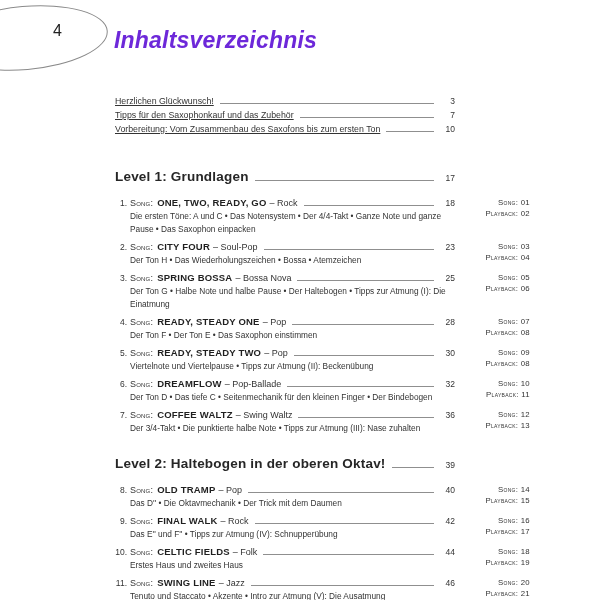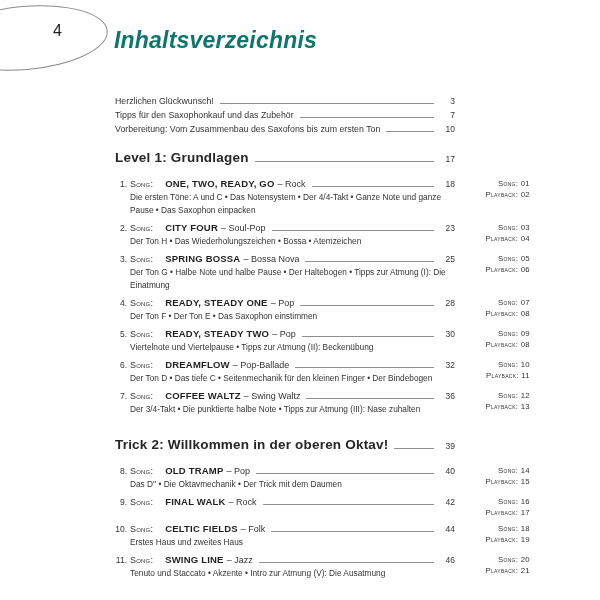--- a/index.html
+++ b/index.html
@@ -20,44 +20,44 @@
     transform:rotate(-5deg);
     background:#fff;
   }
   .corner-num {
     position:absolute; left:53px; top:22px;
     font-size:16px; color:#222;
   }
   .page-title {
     position:absolute; left:114px; top:27px;
     font-size:23px; font-style:italic; font-weight:600;
-    color:#0f766e; letter-spacing:0.2px;
+    color:#6d28d9; letter-spacing:0.2px;
   }
   
   .content { position:absolute; left:115px; top:94px; width:415px; }
 
   .trow { display:flex; align-items:baseline; width:340px; line-height:14px; }
-  .ilabel { font-size:8.8px; color:#333; white-space:nowrap; }
+  .ilabel { font-size:8.8px; color:#333; white-space:nowrap;text-decoration:underline; }
   .leader { flex:1; border-bottom:1px solid #8f8f8f; margin:0 5px 2px 6px; min-width:12px; }
   .pageno { min-width:16px; text-align:right; font-size:8.5px; color:#333; flex:none; }
 
   .level-heading-row {
     display:flex; align-items:baseline; width:340px;
-    margin-top:13px; margin-bottom:9px;
+    margin-top:32px; margin-bottom:9px;
     line-height:18px;
   }
   .level-heading-row.second { margin-top:20px; }
   .hlabel { font-size:13.5px; font-weight:bold; color:#262626; letter-spacing:0.2px; white-space:nowrap; }
   .hleader { margin-bottom:3px; }
 
   .song { display:flex; width:415px; margin-bottom:4px; }
   .song-main { width:340px; flex:none; }
   .titleline { display:flex; align-items:baseline; line-height:14px; }
   .num { width:12px; text-align:right; flex:none; font-size:8.5px; margin-right:3px; color:#333; }
-  .prefix { font-variant:small-caps; font-size:9px; letter-spacing:0.2px; margin-right:12px; white-space:nowrap; color:#333; }
+  .prefix { font-variant:small-caps; font-size:9px; letter-spacing:0.2px; margin-right:4px; white-space:nowrap; color:#333; }
   .stitle { font-weight:bold; font-size:9.5px; letter-spacing:0.2px; white-space:nowrap; color:#1f1f1f; }
   .genre { font-size:9px; margin-left:3px; white-space:nowrap; color:#333;text-align:center; }
   .topics { font-size:8.3px; line-height:13px; padding-left:15px; color:#333; }
   .refs {
     flex:1; text-align:right;
     font-variant:small-caps; font-size:7.8px; letter-spacing:0.3px;
     line-height:11px; padding-top:1px; color:#333;
   }
 </style>
 </head>
@@ -204,21 +204,21 @@
             <span class="pageno">36</span>
           </div>
           <div class="topics">Der 3/4-Takt • Die punktierte halbe Note • Tipps zur Atmung (III): Nase zuhalten</div>
         </div>
         <div class="refs">
           <div class="ref">Song: 12</div>
           <div class="ref">Playback: 13</div>
         </div>
       </div>
       <div class="level-heading-row second">
-        <span class="hlabel">Trick 2:  Willkommen in der oberen Oktav!</span>
+        <span class="hlabel">Level 2:  Haltebogen in der oberen Oktav!</span>
         <span class="leader hleader"></span>
         <span class="pageno">39</span>
       </div>
       <div class="song">
         <div class="song-main">
           <div class="titleline">
             <span class="num">8.</span>
             <span class="prefix">Song:</span>
             <span class="stitle">OLD TRAMP</span>
             <span class="genre">– Pop</span>
@@ -235,20 +235,21 @@
       <div class="song">
         <div class="song-main">
           <div class="titleline">
             <span class="num">9.</span>
             <span class="prefix">Song:</span>
             <span class="stitle">FINAL WALK</span>
             <span class="genre">– Rock</span>
             <span class="leader"></span>
             <span class="pageno">42</span>
           </div>
+          <div class="topics">Das E'' und F'' • Tipps zur Atmung (IV): Schnupperübung</div>
         </div>
         <div class="refs">
           <div class="ref">Song: 16</div>
           <div class="ref">Playback: 17</div>
         </div>
       </div>
       <div class="song">
         <div class="song-main">
           <div class="titleline">
             <span class="num">10.</span>

